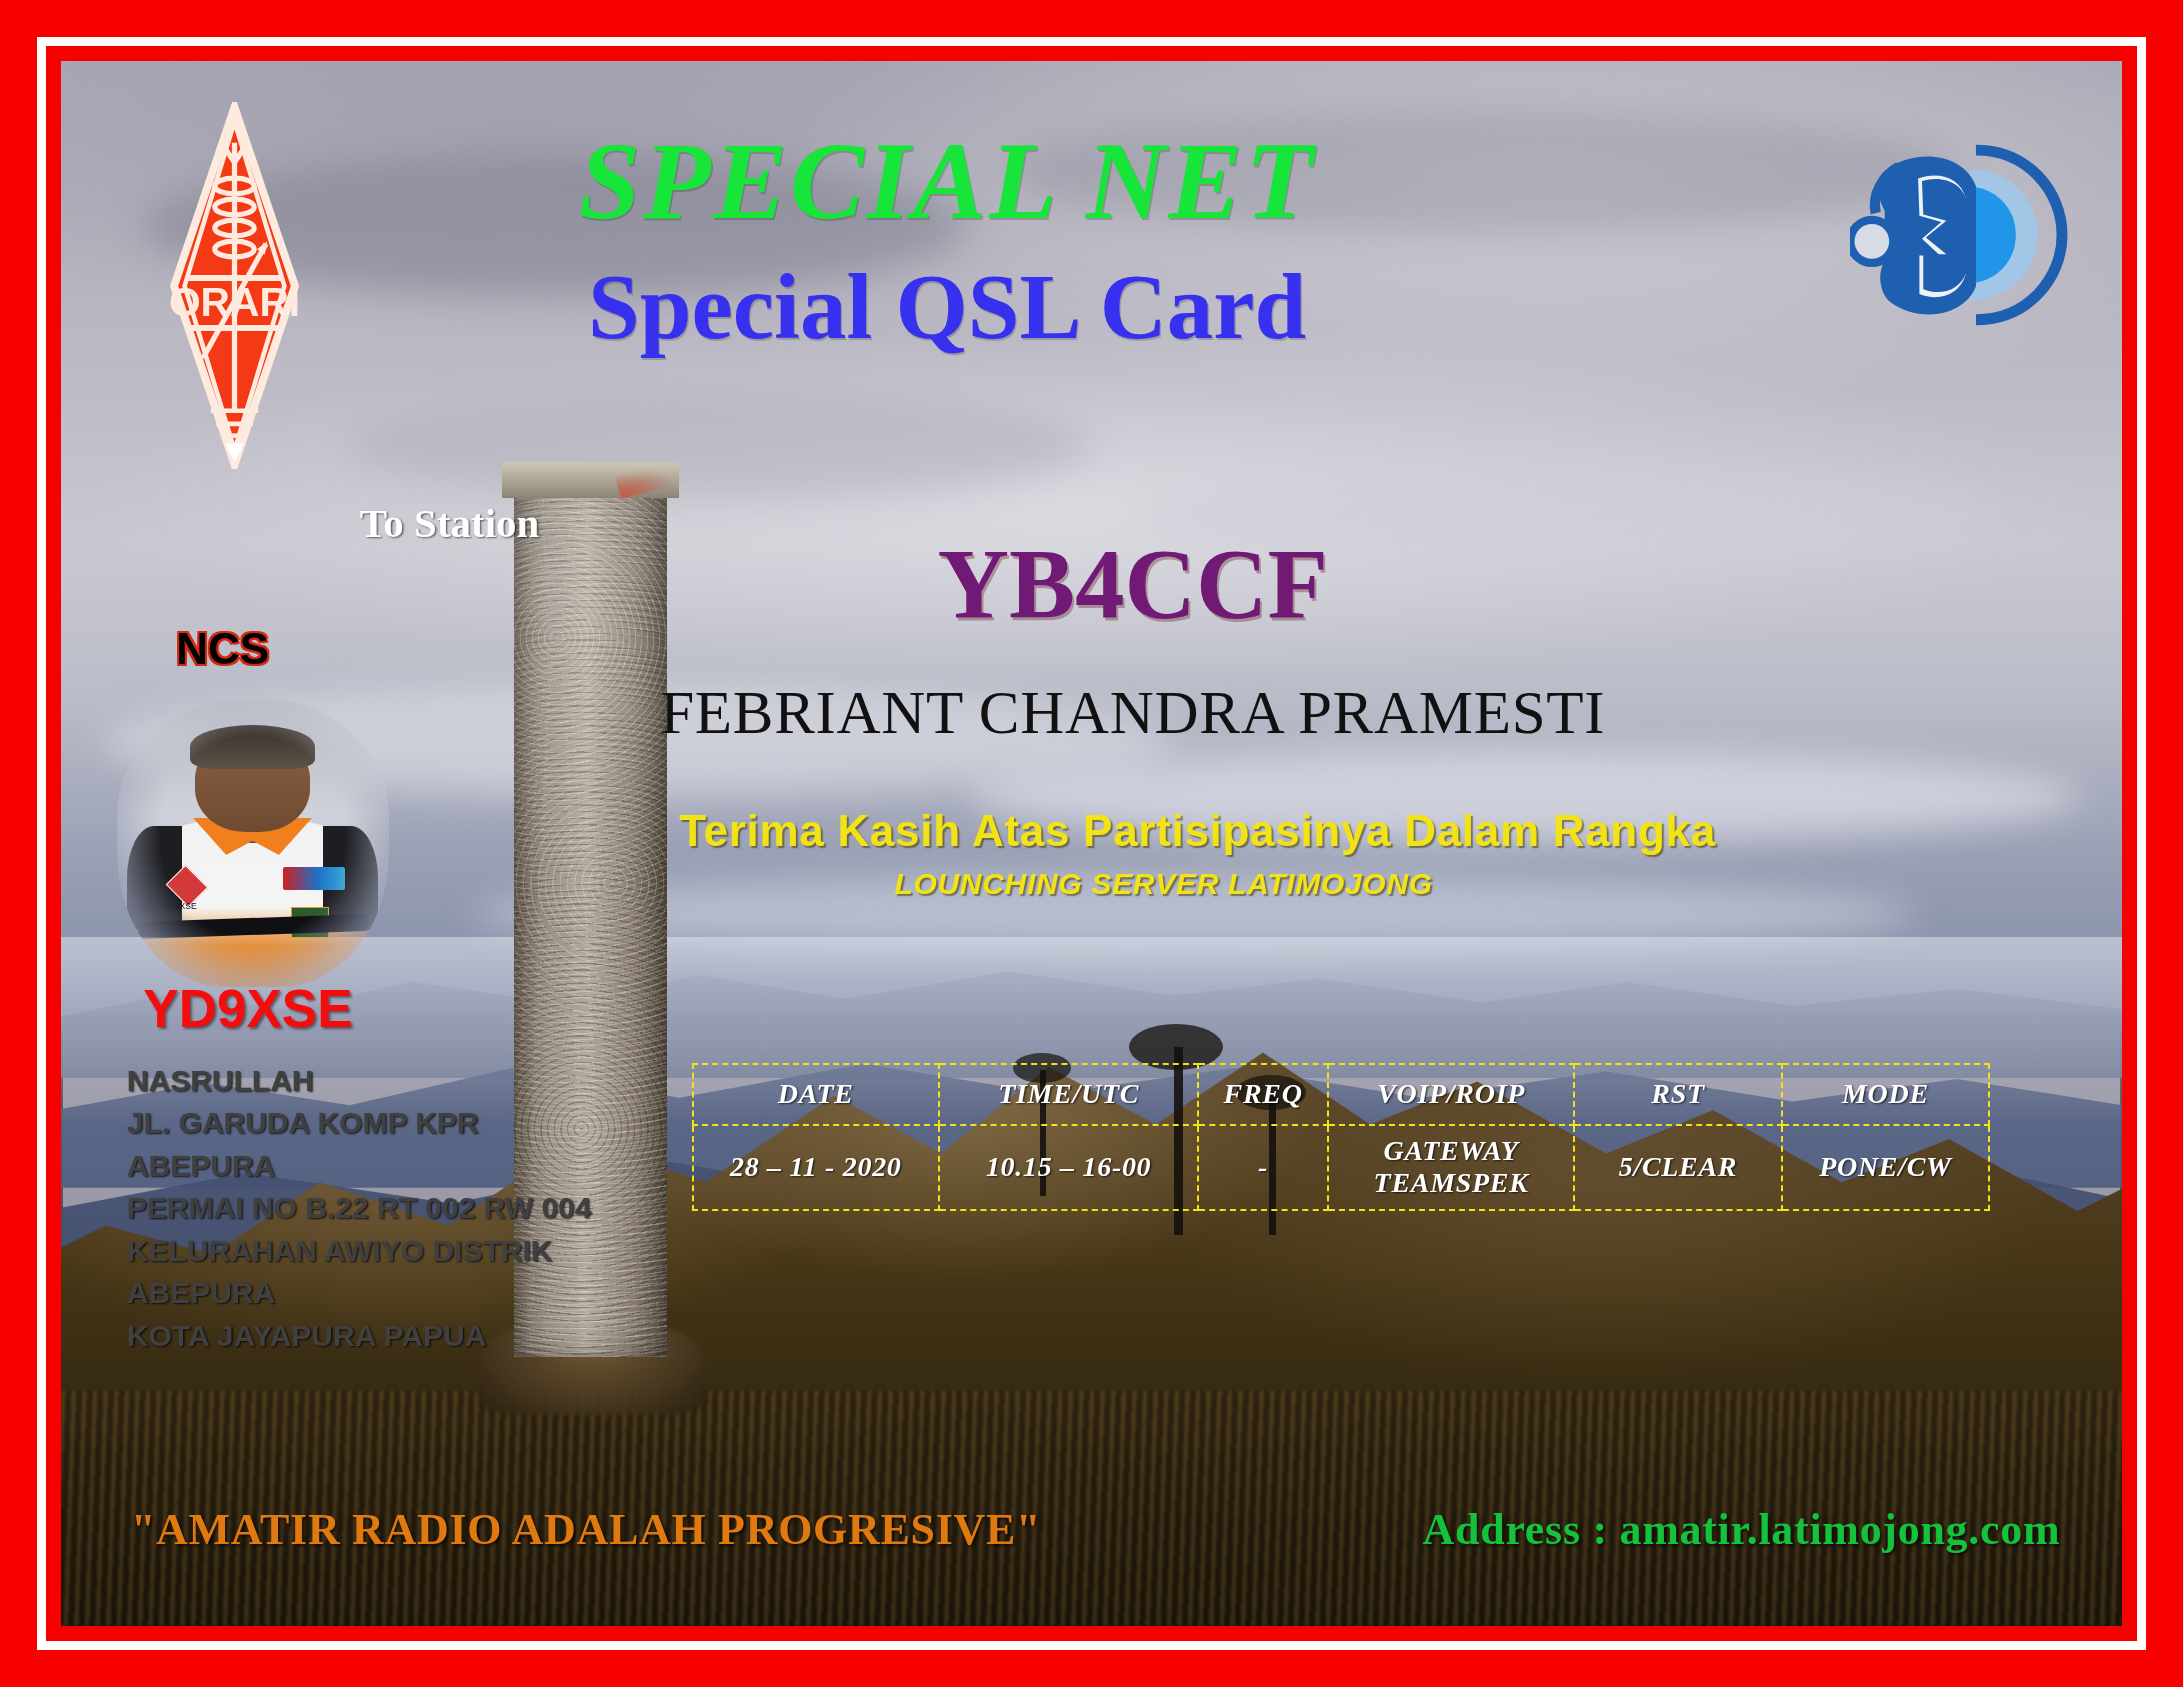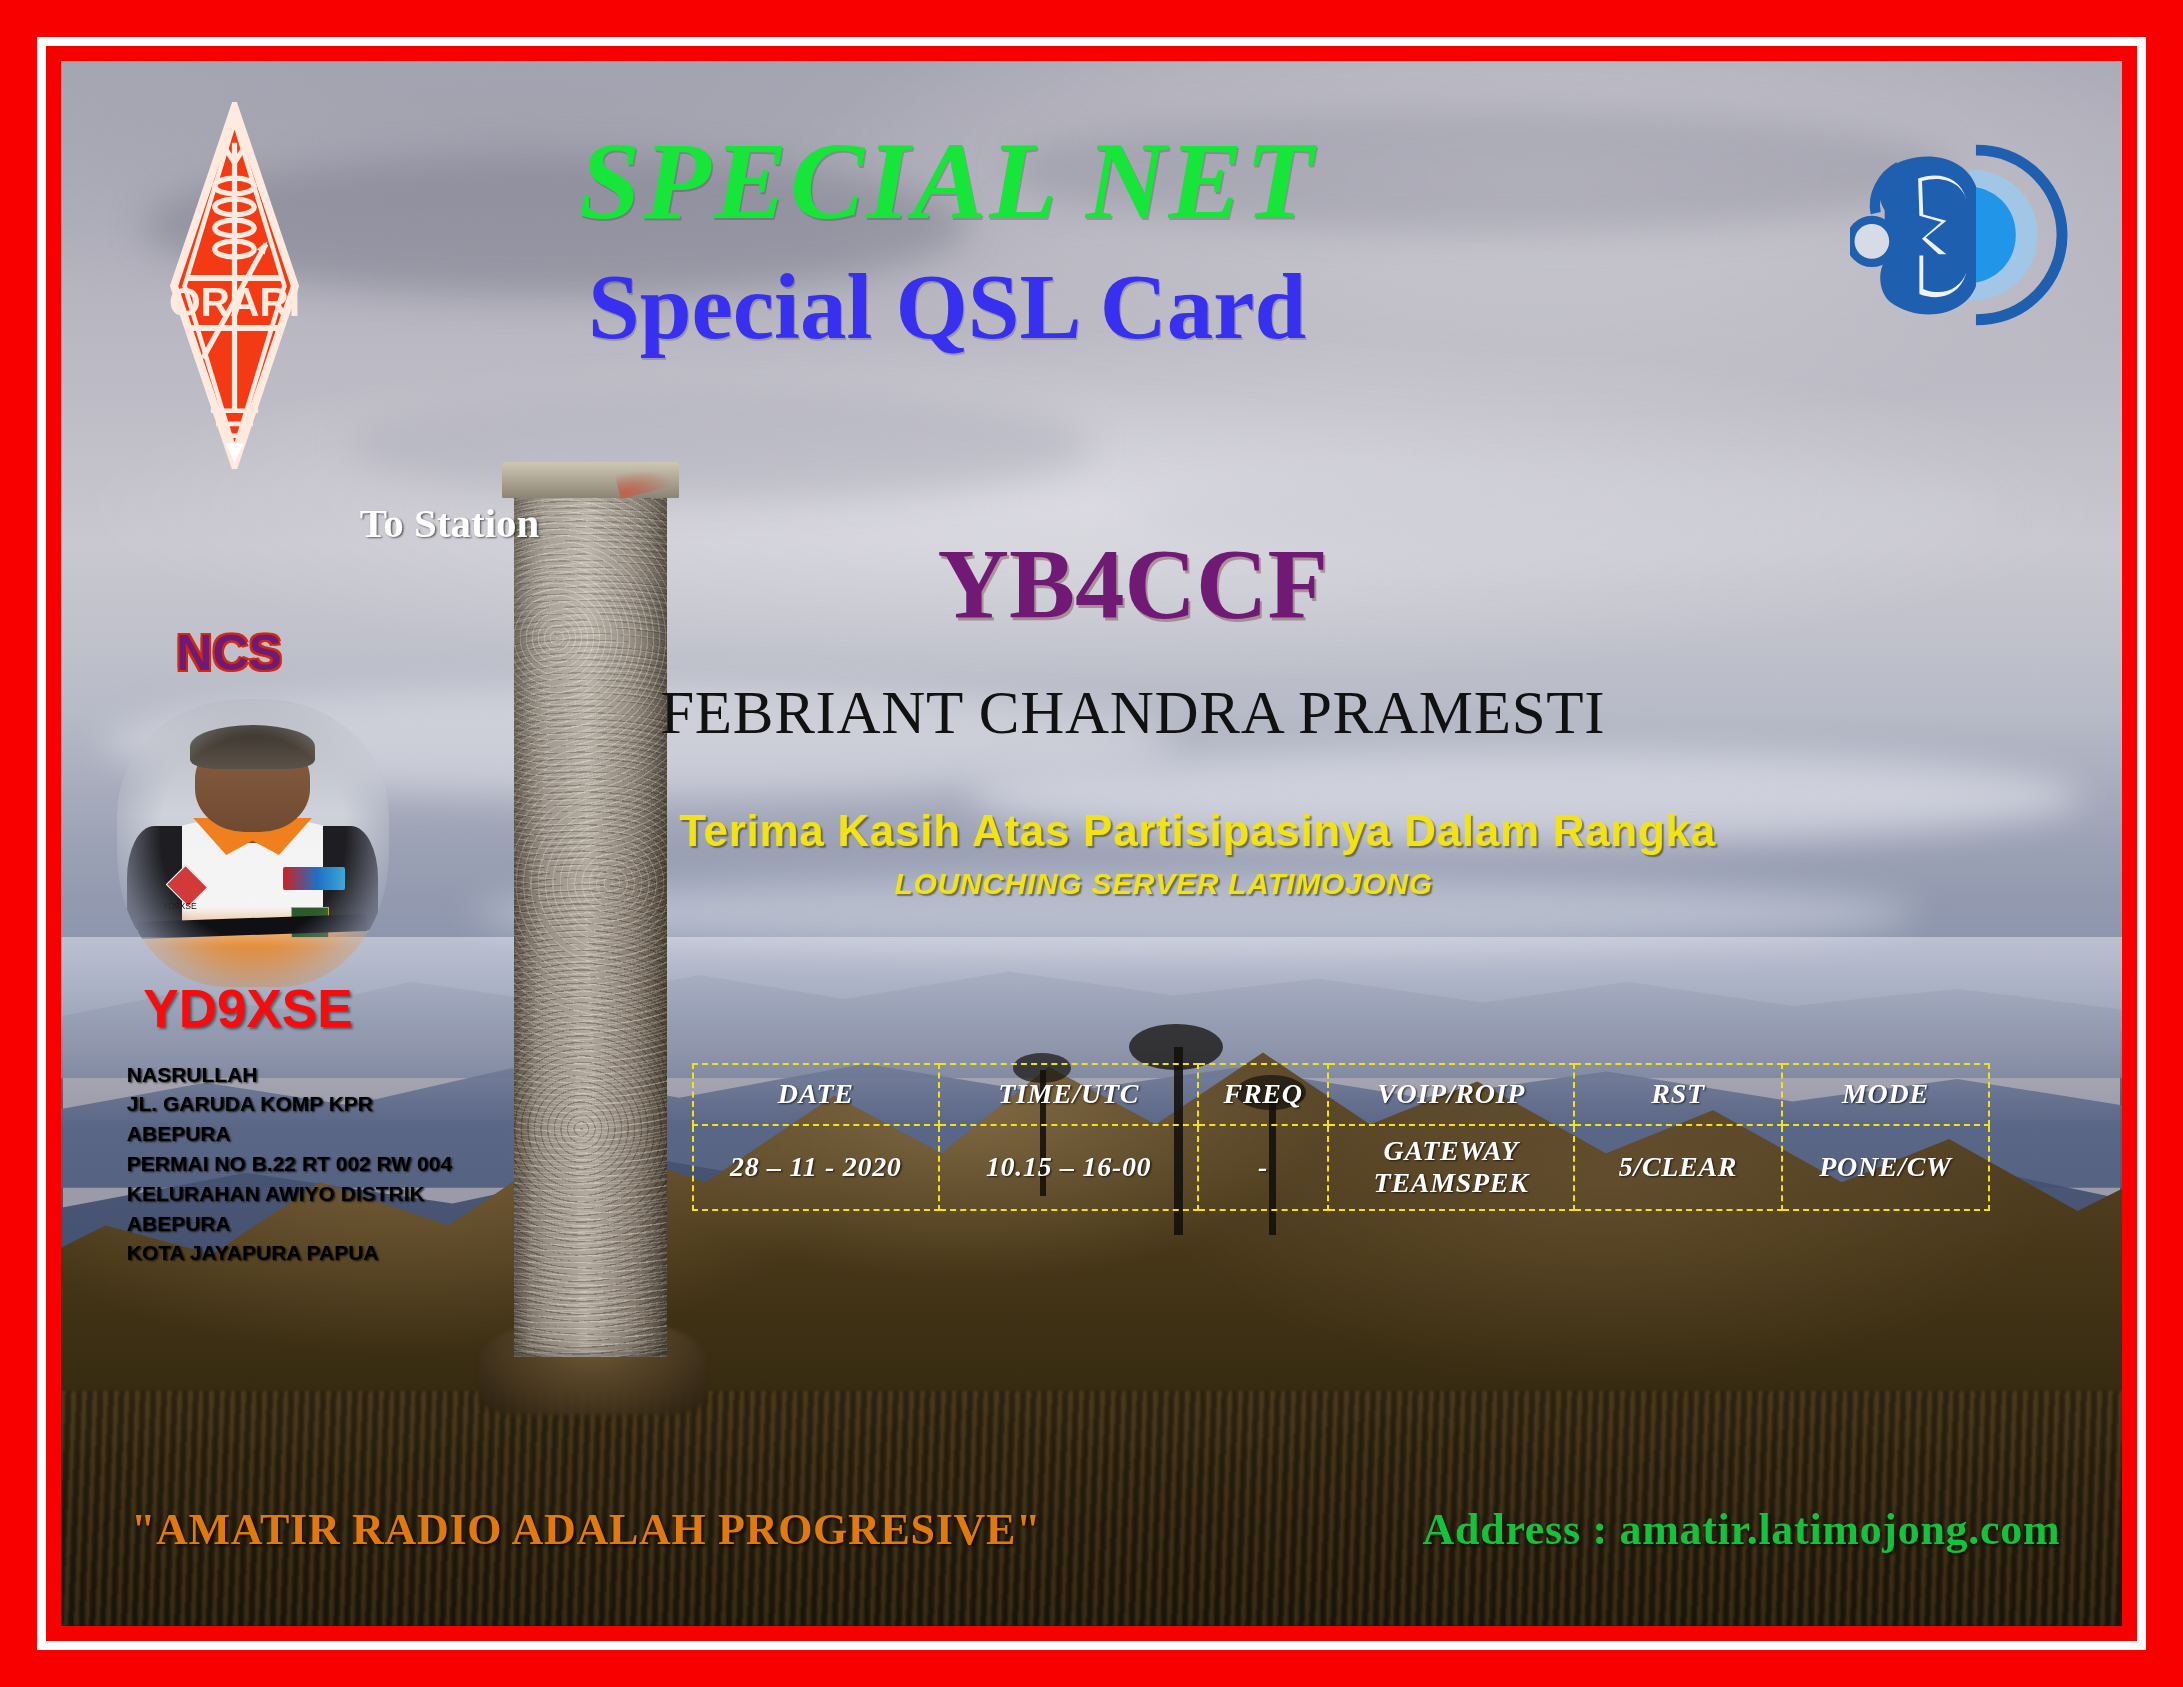--- a/index.html
+++ b/index.html
@@ -181,22 +181,22 @@
   .thanks3{
     margin-top:16px;
     font-size:44px;font-weight:bold;color:#f2e317;
     font-family:"Liberation Sans",sans-serif;letter-spacing:1.3px;
     text-shadow:2px 2px 1.3px rgba(60,50,0,.55);
     white-space:nowrap;
   }
 
   
   .ncs-label{
-    left:5.6%;top:36.0%;font-size:50px;font-weight:bold;
-    color:#701a75;font-family:"Liberation Sans",sans-serif;
+    left:5.6%;top:36.0%;font-size:44px;font-weight:bold;
+    color:#000000;font-family:"Liberation Sans",sans-serif;
     text-shadow:
       -2px -2px 0 #d02b10, 2px -2px 0 #d02b10,
       -2px  2px 0 #d02b10, 2px  2px 0 #d02b10;
   }
   .ncs-photo{
     left:2.7%;top:40.8%;width:13.2%;height:18.4%;
     border-radius:46% 46% 40% 40%/40% 40% 46% 46%;
     overflow:hidden;
     box-shadow:0 0 22.5px 14.6px rgba(160,162,176,.55);
     -webkit-mask-image:radial-gradient(ellipse 62% 64% at 50% 48%, #000 55%, rgba(0,0,0,.35) 80%, rgba(0,0,0,0) 100%);
@@ -224,21 +224,21 @@
   .ncs-call{
     left:4.0%;top:58.6%;font-size:53px;font-weight:bold;
     color:#f60c0c;font-family:"Liberation Sans",sans-serif;
     text-shadow:2px 2px 2.6px rgba(0,0,0,.45);
   }
 
   
   .addr{
     left:3.2%;top:63.8%;
     font-family:"Liberation Sans",sans-serif;
-    font-size:21px;font-weight:bold;color:#000000;line-height:1.42;
+    font-size:30px;font-weight:bold;color:#404040;line-height:1.42;
     text-shadow:1.3px 1.3px 2px rgba(0,0,0,.75);
     white-space:nowrap;
   }
 
   
   .qso-table{
     left:30.6%;top:64.0%;width:63.0%;
     border-collapse:collapse;table-layout:fixed;font-style:italic;
   }
   .qso-table th,.qso-table td{

